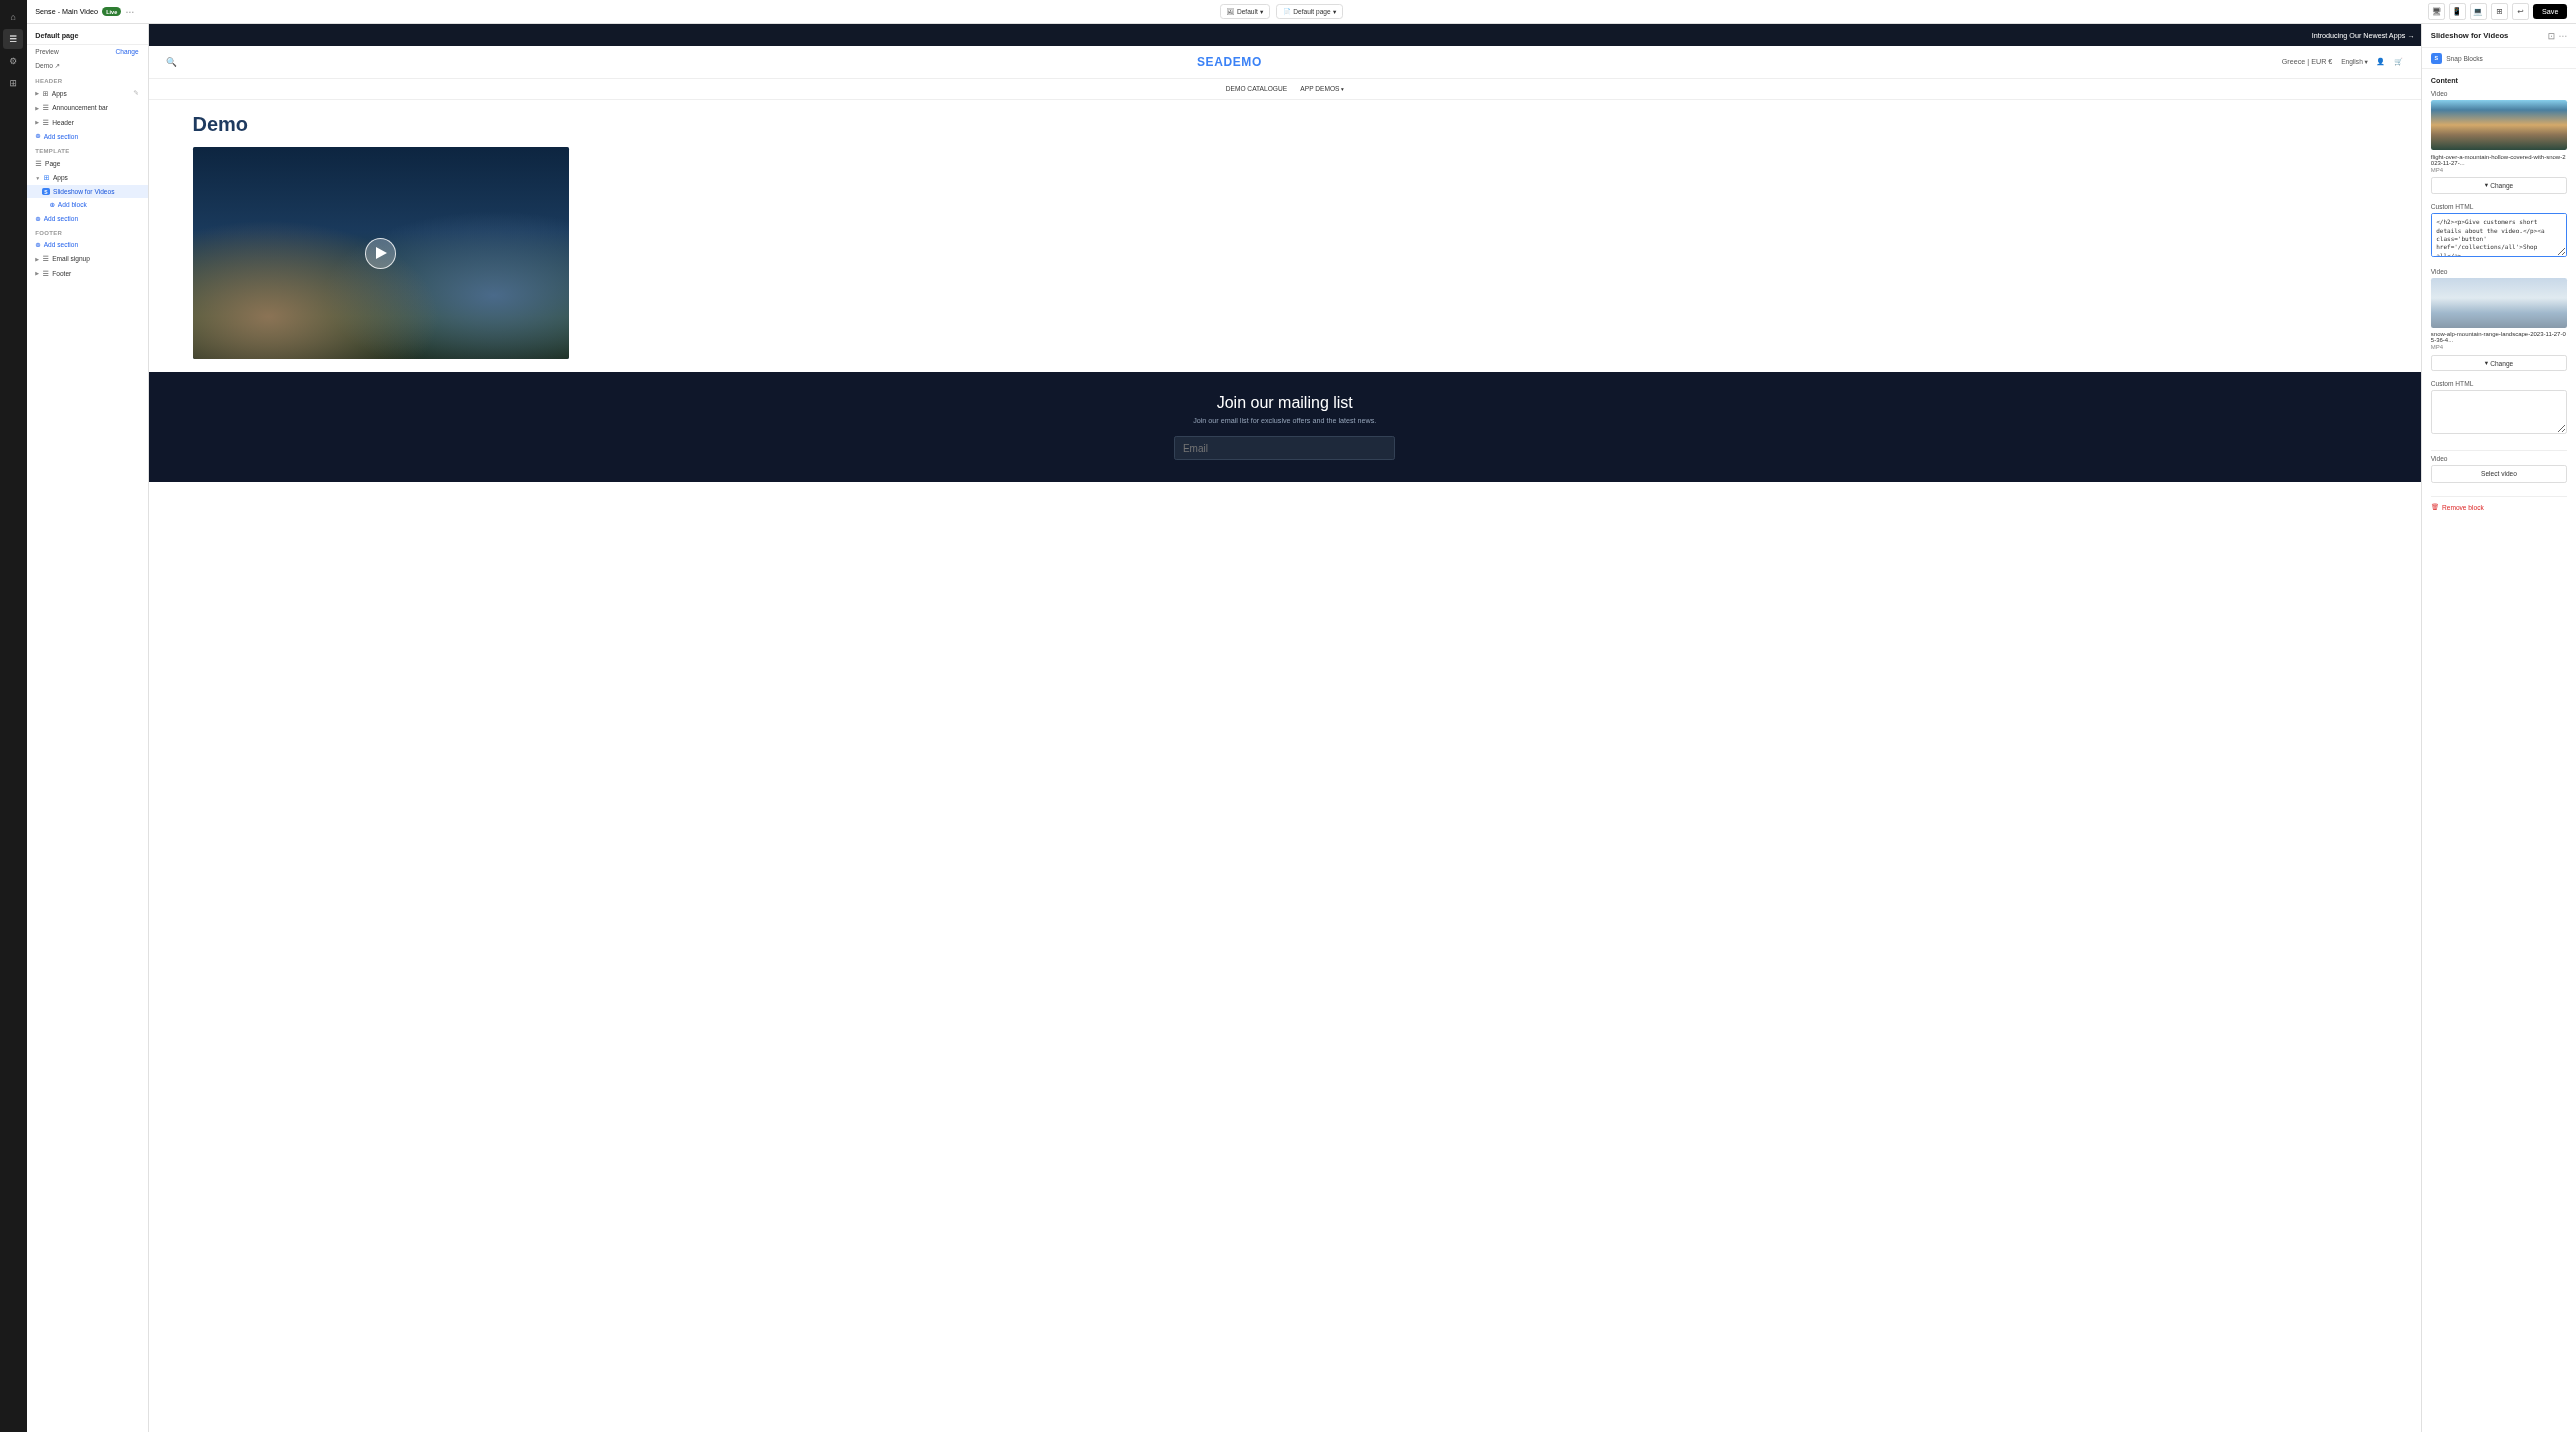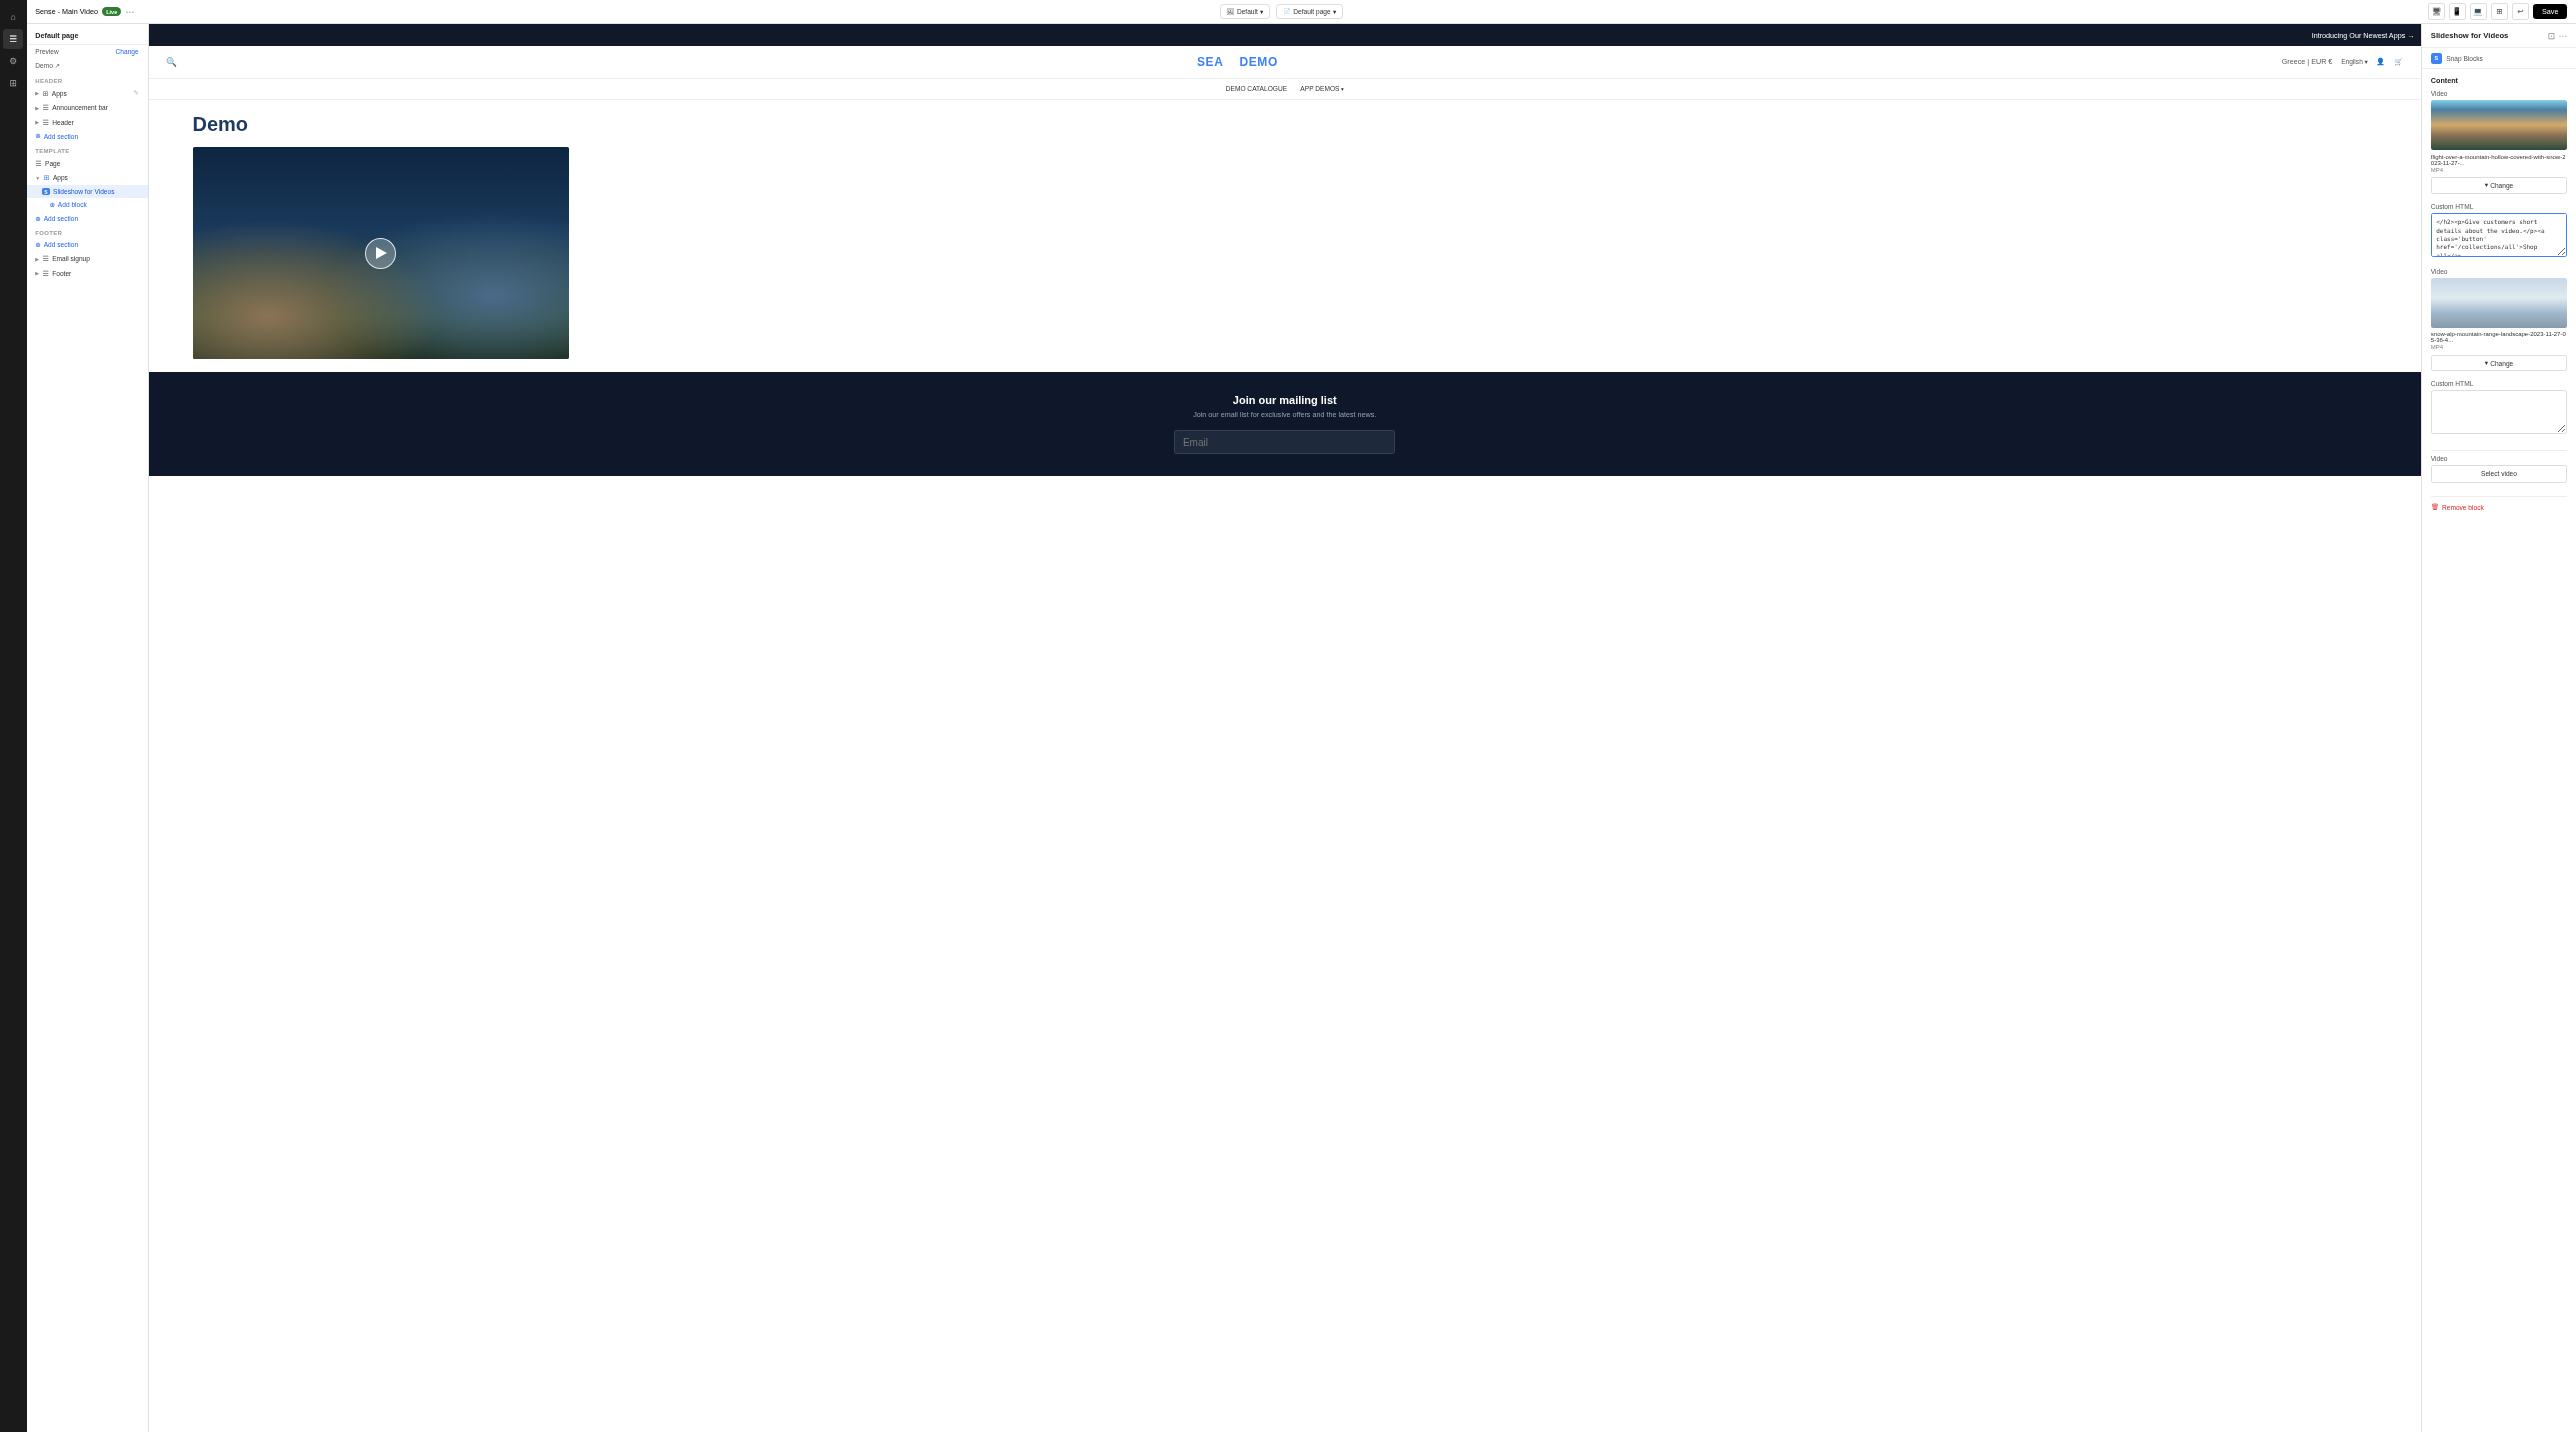--- a/index.html
+++ b/index.html
@@ -287,21 +287,21 @@
       border-bottom: 0.6px solid #eee;
     }
 
     .store-logo {
       font-size: 12px;
       font-weight: 800;
       letter-spacing: 0.6px;
       color: #222;
     }
 
-    .store-logo span { color: #3b82f6; margin-left: 16px; }
+    .store-logo span { color: #3b82f6; }
 
     .store-nav {
       display: flex;
       gap: 13.3px;
       align-items: center;
     }
 
     .store-nav a {
       font-size: 6.6px;
       color: #333;
@@ -385,22 +385,22 @@
     }
 
     .mailing-section {
       background: #0f172a;
       color: #fff;
       text-align: center;
       padding: 22px 17.7px;
     }
 
     .mailing-title {
-      font-size: 11px;
-      font-weight: 700;
+      font-size: 16px;
+      font-weight: 400;
       margin-bottom: 4.4px;
     }
 
     .mailing-subtitle {
       font-size: 7.2px;
       color: #94a3b8;
       margin-bottom: 11px;
     }
 
     .email-input-row {

